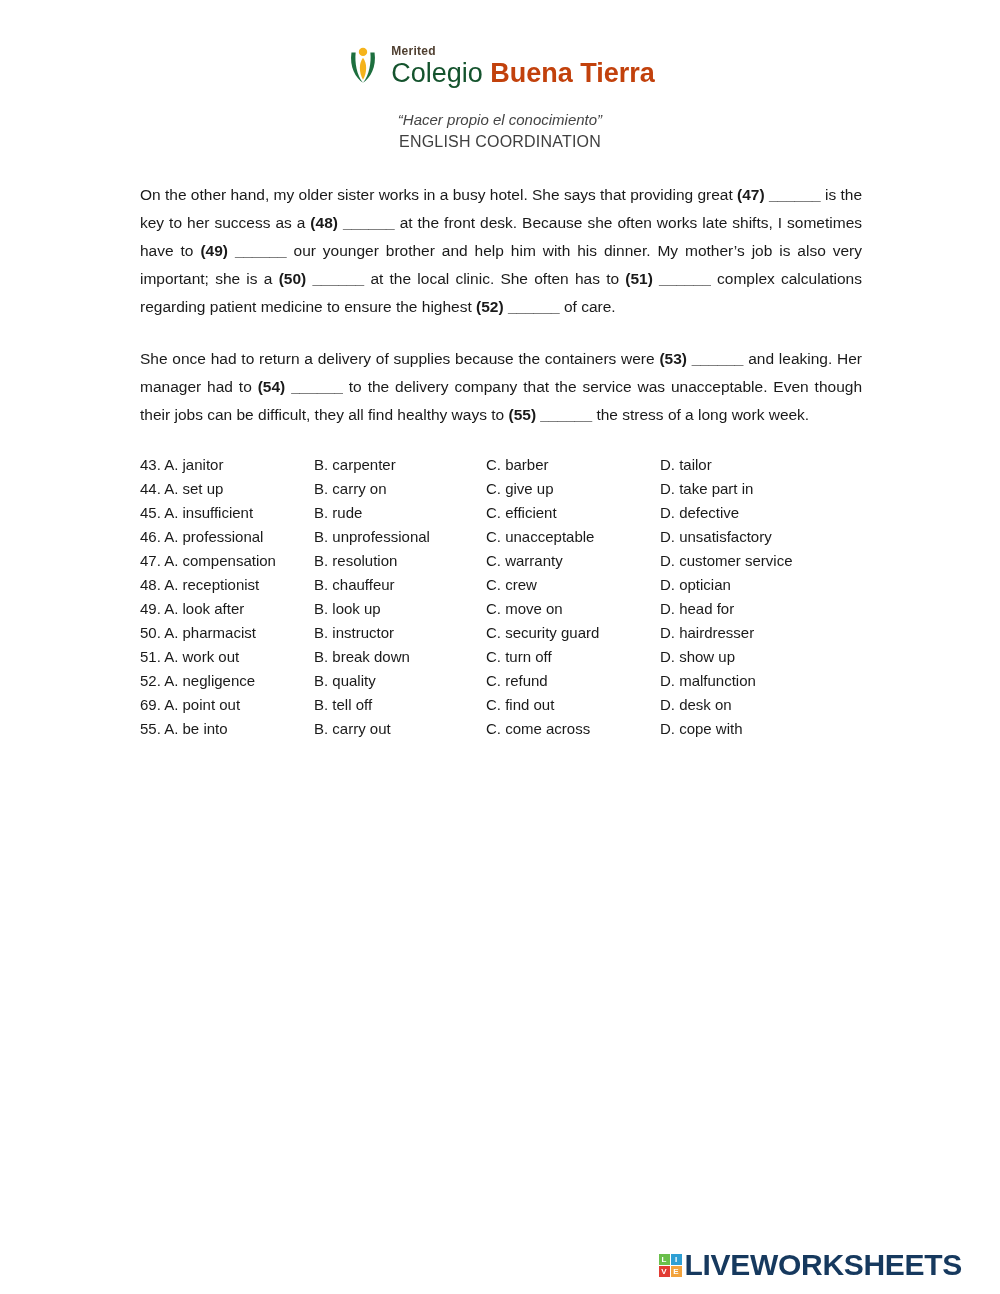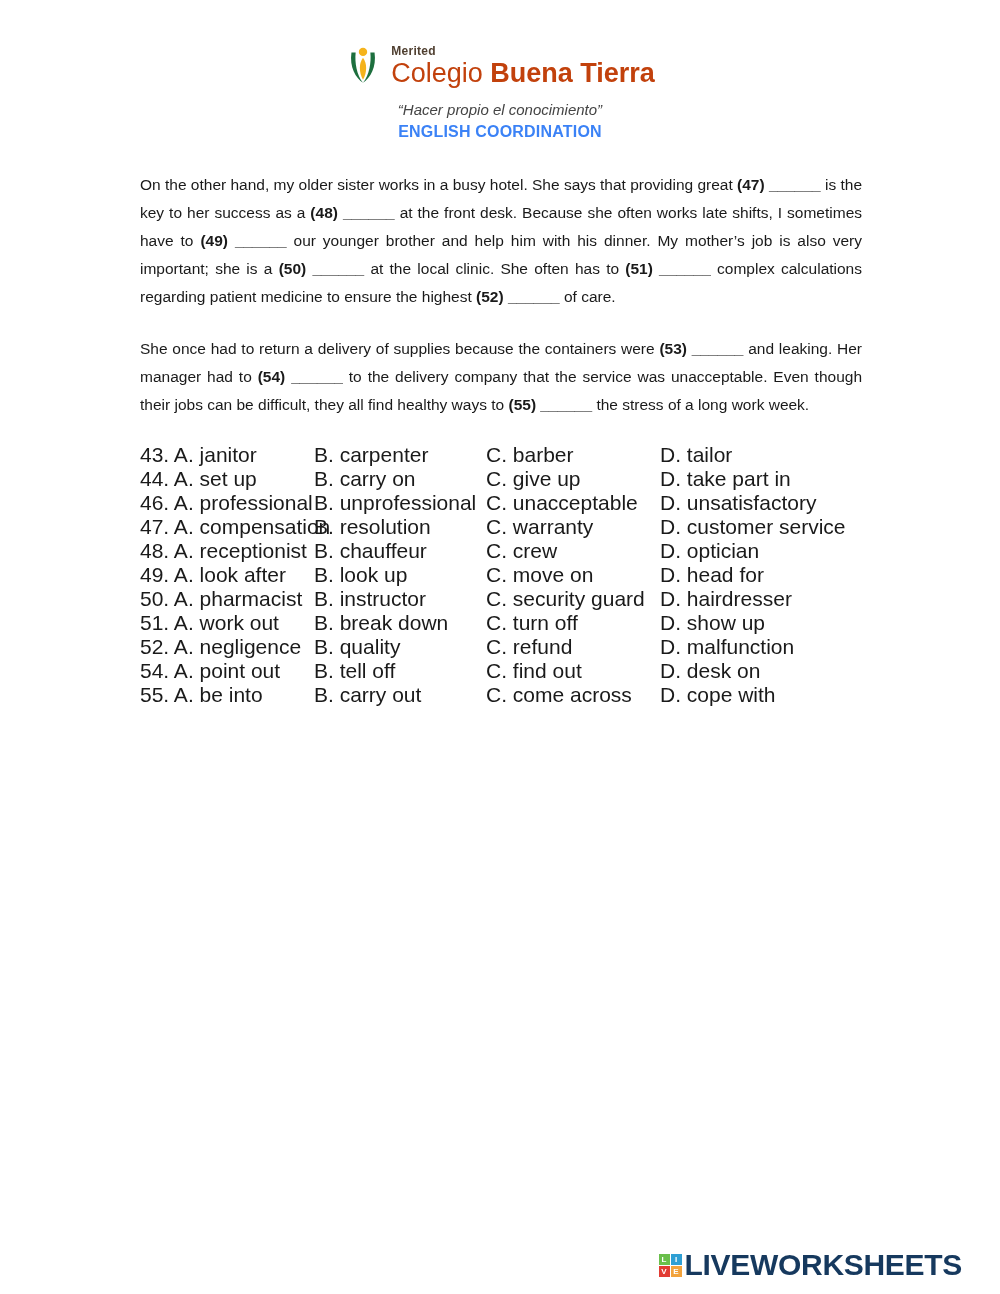--- a/index.html
+++ b/index.html
@@ -13,30 +13,30 @@
     font-family: "Liberation Sans", sans-serif;
     color: #1a1a1a;
     overflow: hidden;
   }
   
   .header { padding-top: 44px; text-align: center; }
   .brand-row { display: flex; justify-content: center; align-items: center; gap: 10px; }
   .brand-text { text-align: left; }
   .brand-small { font-size: 12px; font-weight: bold; color: #4f3f30; letter-spacing: 0.3px; }
   .brand-title { font-size: 27px; line-height: 1.15; }
-  .brand-prefix { color: #c2410c; }
+  .brand-prefix { color: #14532d; }
   .brand-name { color: #c2410c; font-weight: bold; }
-  .tagline { margin-top: 11px; font-style: italic; font-size: 15px; color: #444444; }
-  .subtitle { margin-top: 5px; font-size: 16px; color: #3b82f6; letter-spacing: 0.2px; font-weight: bold; }
+  .tagline { margin-top: 21px; font-style: italic; font-size: 15px; color: #444444; }
+  .subtitle { margin-top: 5px; font-size: 16px; color: #404040; letter-spacing: 0.2px; }
   
   .content { margin: 30px 138px 0 140px; }
   .para { font-size: 15.5px; line-height: 28px; text-align: justify; margin-bottom: 24px; }
   .b { font-weight: bold; }
   
-  .options { margin-top: 23px; font-size: 21px; }
+  .options { margin-top: 23px; font-size: 15px; }
   .q-row { display: grid; grid-template-columns: 174px 172px 174px auto; line-height: 24px; }
   .q-cell { white-space: nowrap; }
   
   .footer-logo { position: absolute; right: 38px; bottom: 12px; display: flex; align-items: center; gap: 3px; cursor: pointer; }
   .lw-icon { display: grid; grid-template-columns: 11px 11px; grid-auto-rows: 11px; gap: 1px; }
   .tile { display: flex; align-items: center; justify-content: center; color: #ffffff; font-size: 8px; font-weight: bold; }
   .lw-wordmark { font-size: 30px; font-weight: bold; color: #16395e; letter-spacing: -0.3px; }
 </style>
 </head>
 <body>
@@ -77,20 +77,26 @@
           <div class="q-cell">C. barber</div>
           <div class="q-cell">D. tailor</div>
         </div>
         <div class="q-row">
           <div class="q-cell">44. A. set up</div>
           <div class="q-cell">B. carry on</div>
           <div class="q-cell">C. give up</div>
           <div class="q-cell">D. take part in</div>
         </div>
         <div class="q-row">
+          <div class="q-cell">45. A. insufficient</div>
+          <div class="q-cell">B. rude</div>
+          <div class="q-cell">C. efficient</div>
+          <div class="q-cell">D. defective</div>
+        </div>
+        <div class="q-row">
           <div class="q-cell">46. A. professional</div>
           <div class="q-cell">B. unprofessional</div>
           <div class="q-cell">C. unacceptable</div>
           <div class="q-cell">D. unsatisfactory</div>
         </div>
         <div class="q-row">
           <div class="q-cell">47. A. compensation</div>
           <div class="q-cell">B. resolution</div>
           <div class="q-cell">C. warranty</div>
           <div class="q-cell">D. customer service</div>
@@ -119,21 +125,21 @@
           <div class="q-cell">C. turn off</div>
           <div class="q-cell">D. show up</div>
         </div>
         <div class="q-row">
           <div class="q-cell">52. A. negligence</div>
           <div class="q-cell">B. quality</div>
           <div class="q-cell">C. refund</div>
           <div class="q-cell">D. malfunction</div>
         </div>
         <div class="q-row">
-          <div class="q-cell">54. A. point out</div>
+          <div class="q-cell">69. A. point out</div>
           <div class="q-cell">B. tell off</div>
           <div class="q-cell">C. find out</div>
           <div class="q-cell">D. desk on</div>
         </div>
         <div class="q-row">
           <div class="q-cell">55. A. be into</div>
           <div class="q-cell">B. carry out</div>
           <div class="q-cell">C. come across</div>
           <div class="q-cell">D. cope with</div>
         </div>

